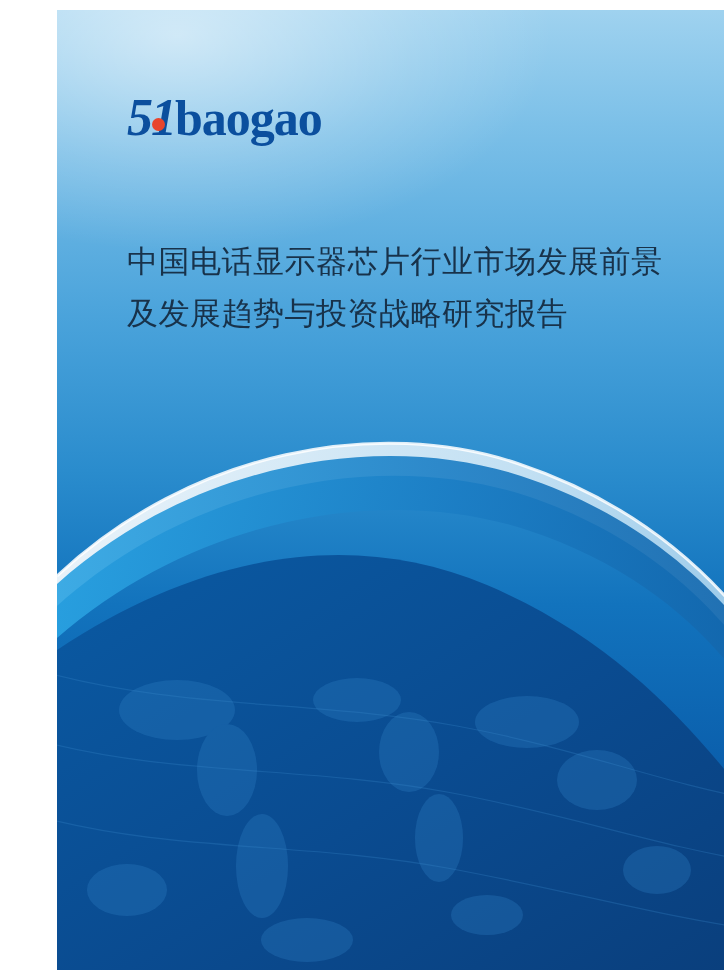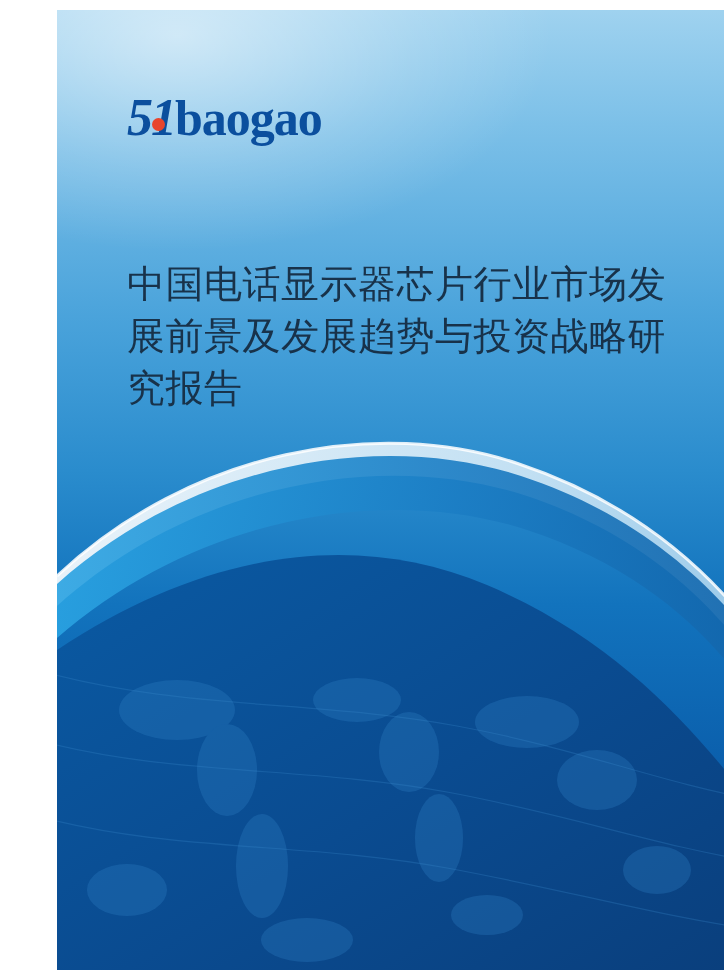--- a/index.html
+++ b/index.html
@@ -90,23 +90,23 @@
     font-size: 15px;
     font-weight: bold;
     font-style: italic;
     color: #0b4f9e;
     letter-spacing: 2px;
     white-space: nowrap;
   }
   .title {
     position: absolute;
     left: 70px;
-    top: 248px;
+    top: 226px;
     width: 560px;
-    font-size: 38px;
+    font-size: 31px;
     line-height: 52px;
     color: #18324a;
     font-weight: normal;
     letter-spacing: 0.5px;
   }
 </style>
 </head>
 <body>
 
 <div class="page">

